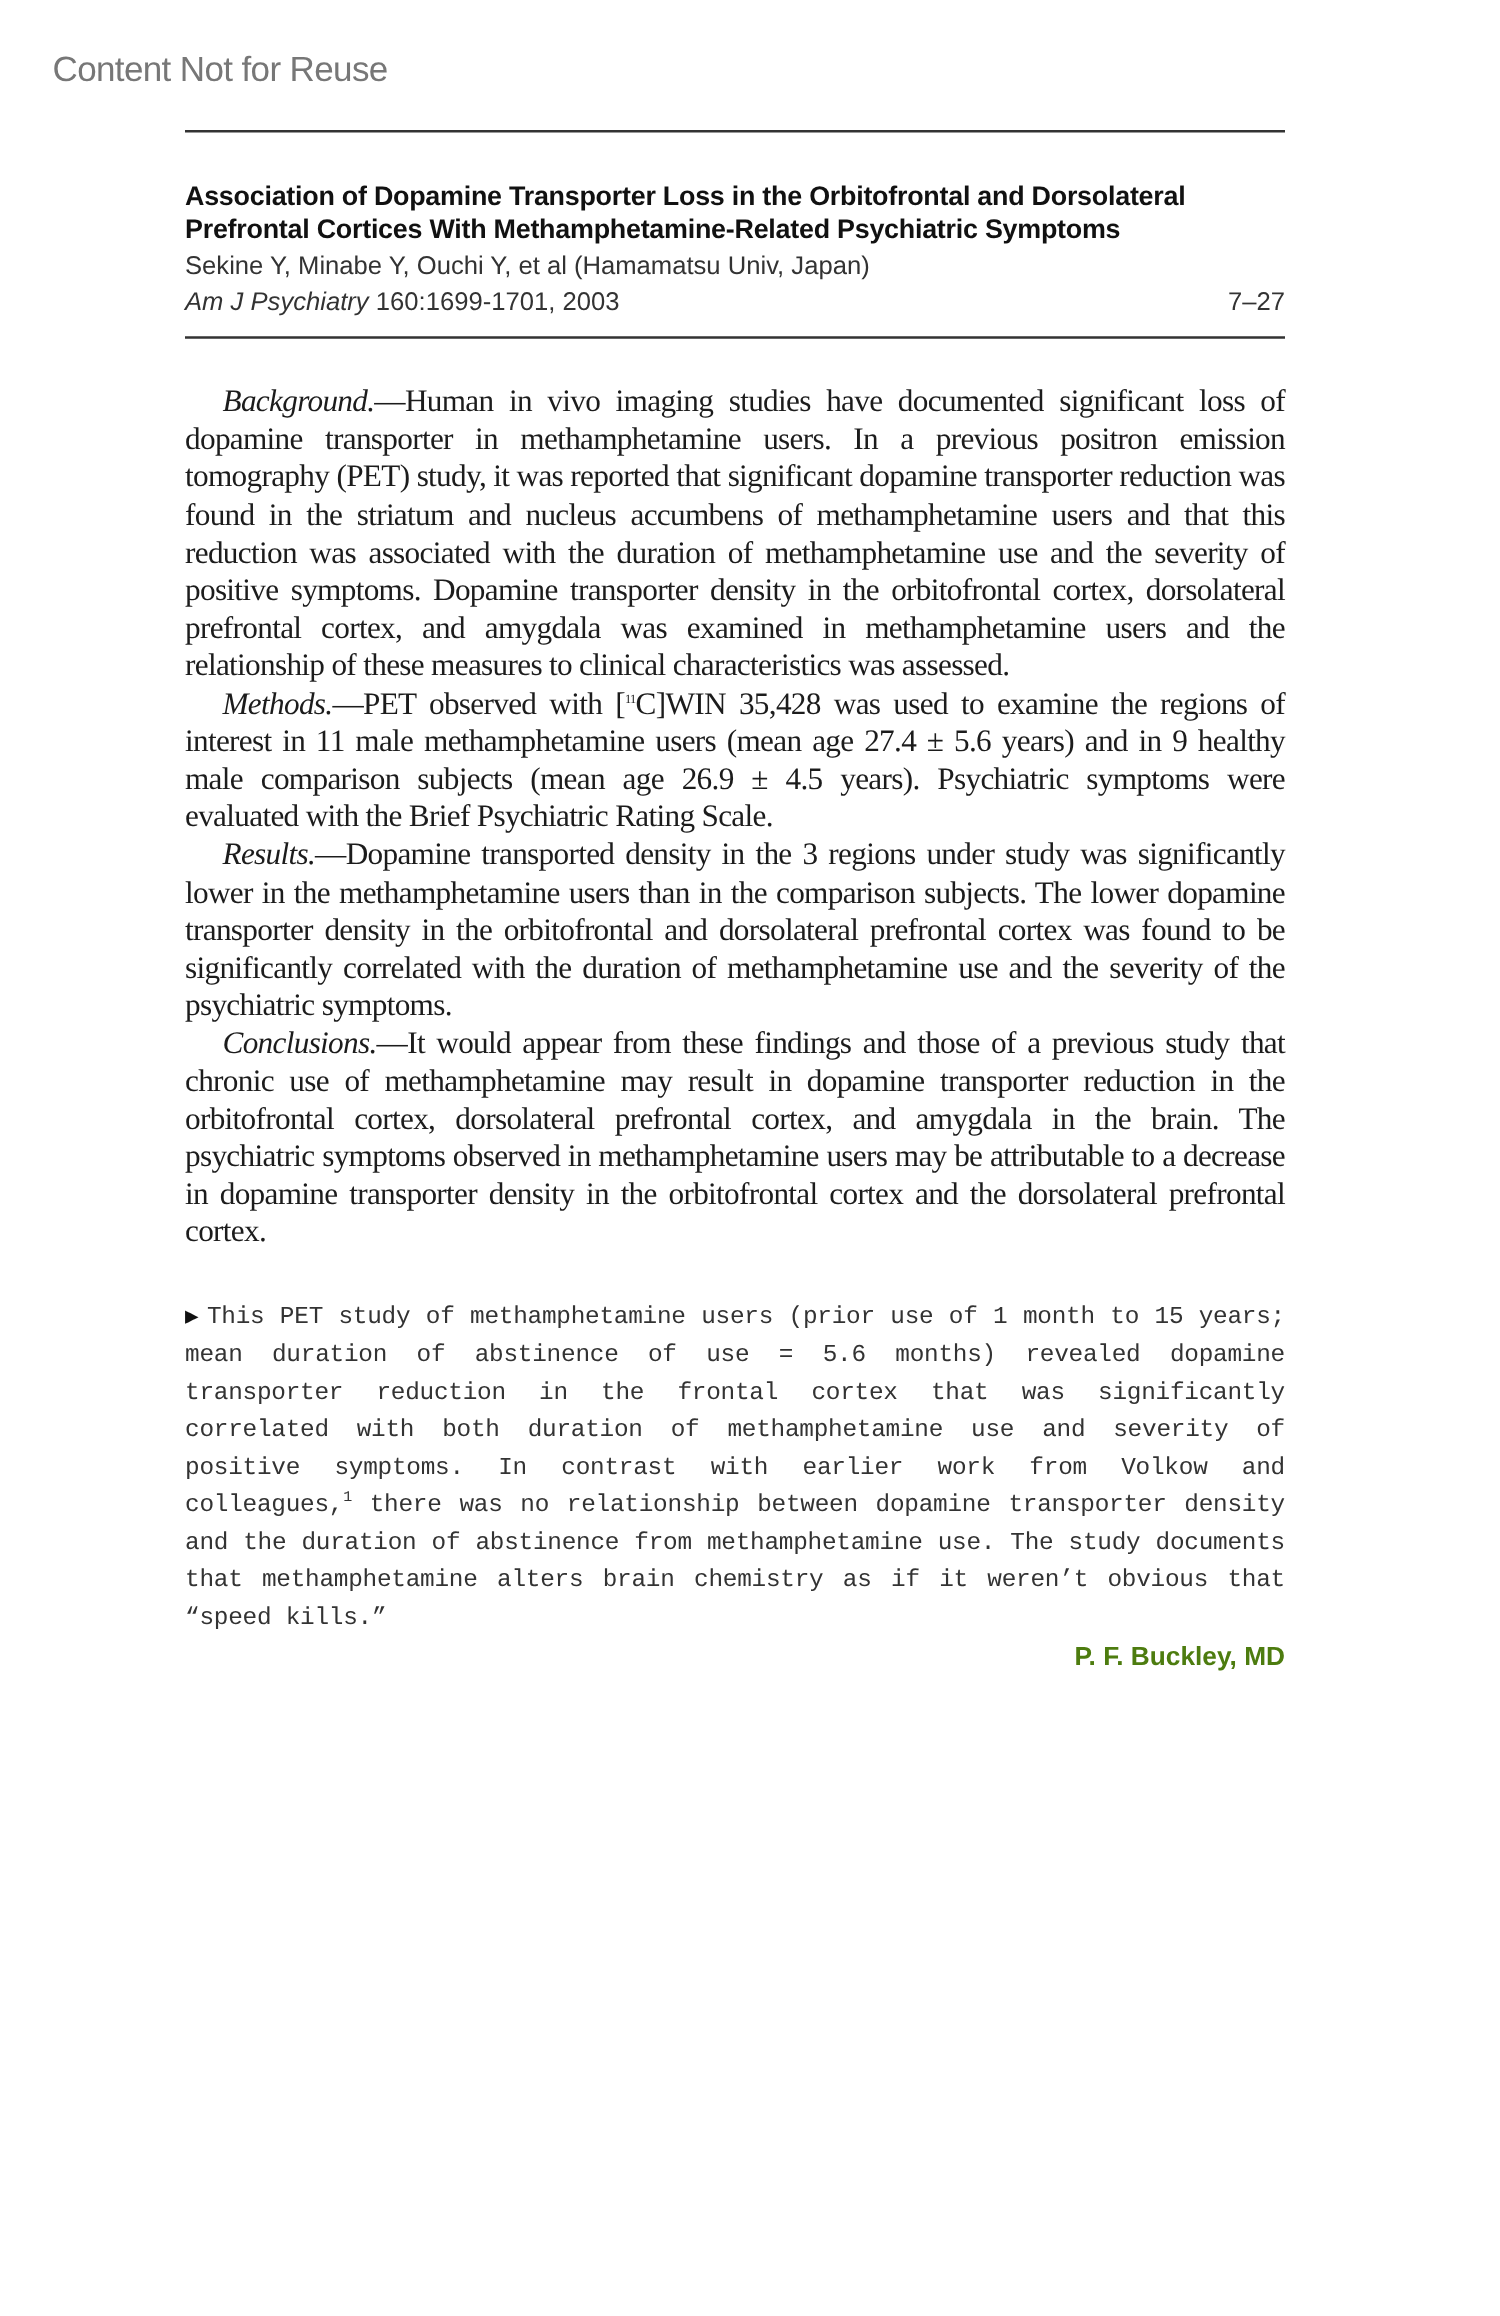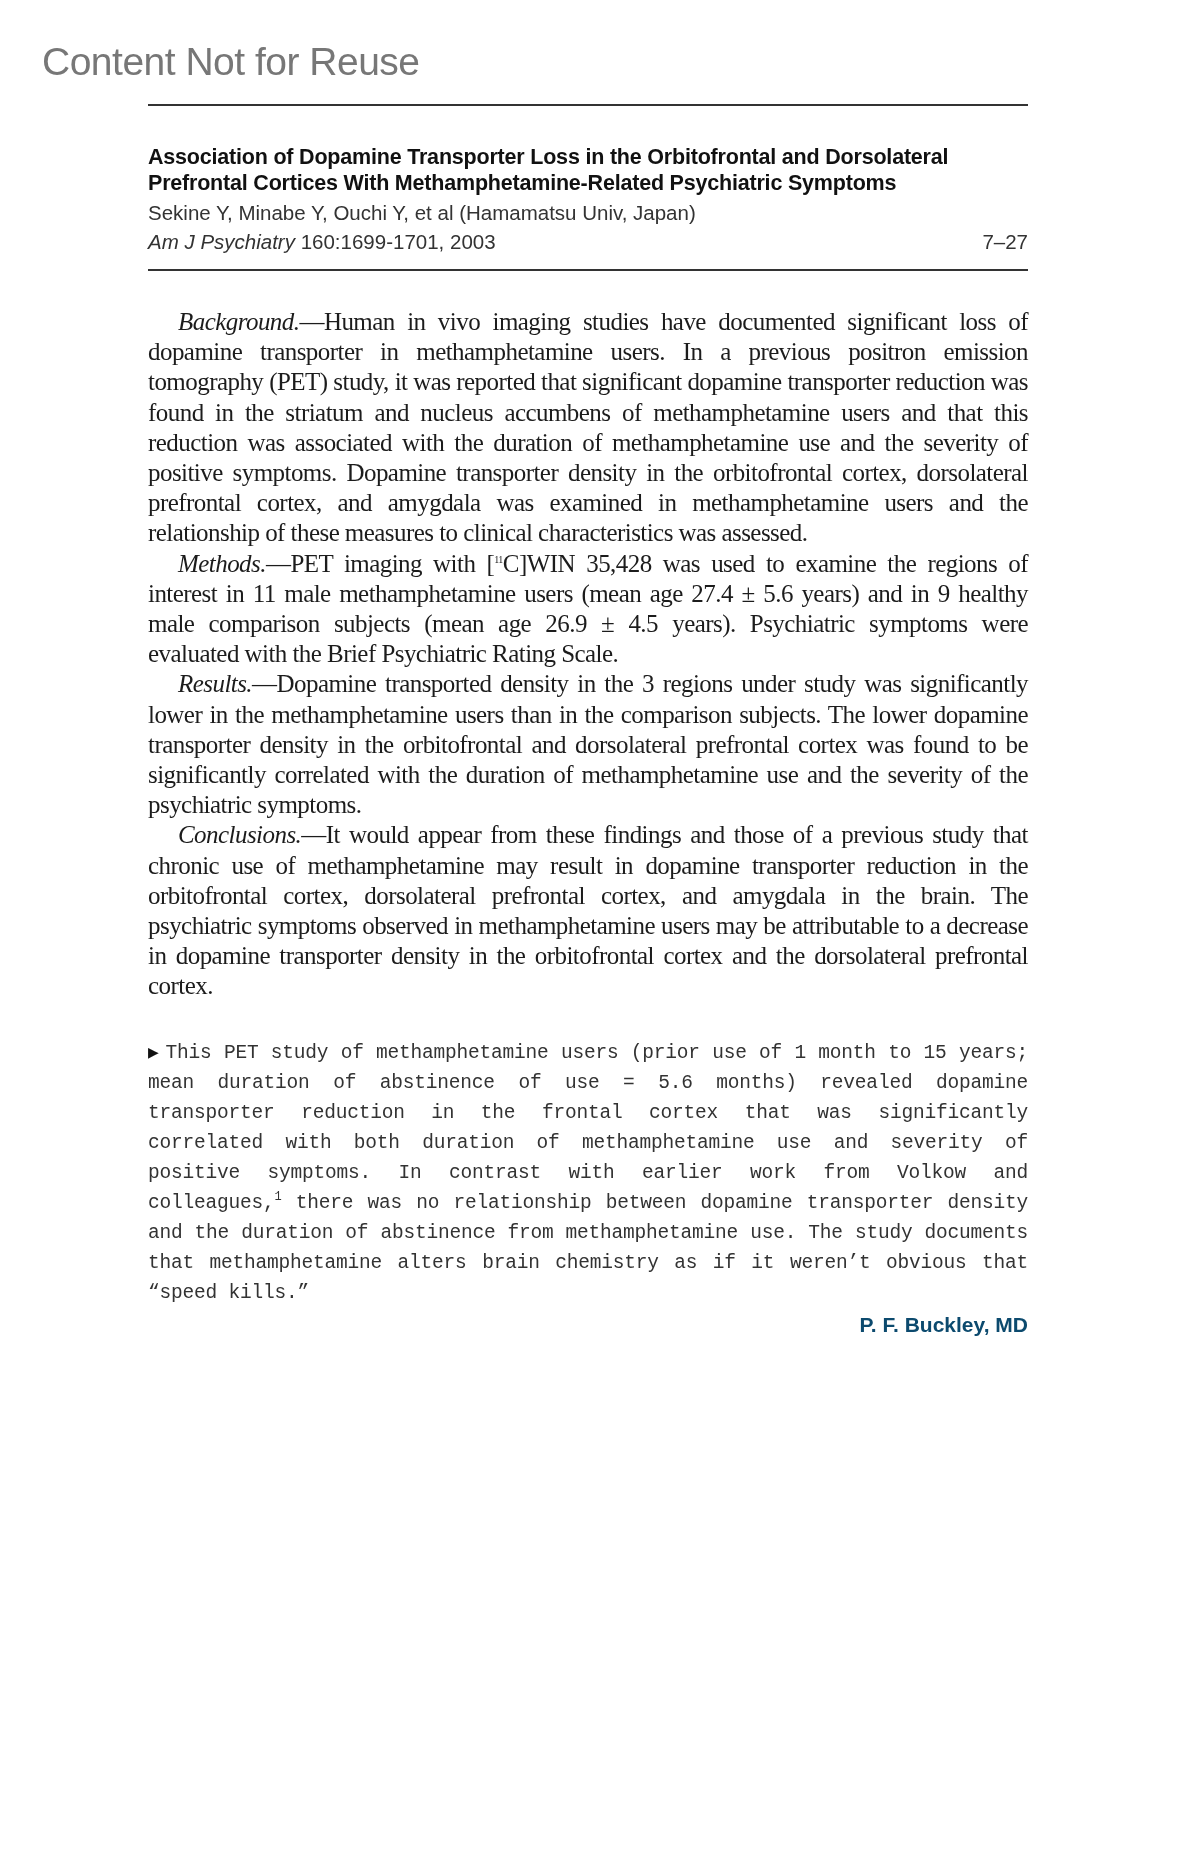--- a/index.html
+++ b/index.html
@@ -1,19 +1,19 @@
 <!DOCTYPE html>
 <html><head>
 <meta charset="utf-8">
 <style>
   html, body { margin: 0; padding: 0; background: #ffffff; }
   body { width: 1200px; height: 1853px; position: relative; overflow: hidden; color: #1a1a1a; }
   .watermark {
     position: absolute; left: 42px; top: 40px;
-    font-family: "Liberation Sans", sans-serif; font-size: 39px; color: #777777;
+    font-family: "Liberation Sans", sans-serif; font-size: 28px; color: #777777;
     letter-spacing: -0.5px;
   }
   .page { position: absolute; left: 148px; top: 98px; width: 880px; }
   .running-head {
     text-align: right; height: 40px; line-height: 40px;
     font-family: "Liberation Serif", serif; font-style: italic; font-size: 25px; color: #222;
   }
   .running-head .sep { color: #888; font-style: normal; margin: 0 8px; font-weight: 300; }
   .running-head .pageno { font-family: "Liberation Sans", sans-serif; font-style: normal; font-weight: bold; font-size: 23px; color: #111; }
   .rule { height: 2px; background: #333; margin: 6px 0 0 0; }
@@ -26,21 +26,21 @@
   .authors { font-size: 20.5px; line-height: 28px; color: #333; margin-top: 3px; }
   .citation { font-size: 20.5px; line-height: 30px; color: #333; display: flex; justify-content: space-between; text-align: right; }
   .citation .journal { font-style: italic; }
   .abstract { margin-top: 36px; font-family: "Liberation Serif", serif; font-size: 25px; line-height: 30.2px; color: #1c1c1c; letter-spacing: -0.55px; }
   .abstract p { margin: 0; text-indent: 30px; text-align: justify; }
   .abstract .label { font-style: italic; }
   .abstract sup { font-size: 10px; vertical-align: 9px; line-height: 0; }
   .commentary { margin-top: 36px; font-family: Liberation Mono, monospace; font-size: 19.5px; line-height: 30px; color: #333; letter-spacing: -0.2px; text-align: justify; }
   .commentary .tri { font-size: 18px; color: #111; margin-right: 6px; }
   .commentary sup { font-size: 12px; vertical-align: 8px; line-height: 0; }
-  .signature { text-align: right; font-family: "Liberation Sans", sans-serif; font-weight: bold; font-size: 21px; line-height: 30px; color: #0c4a6e; margin-top: 2px; }
+  .signature { text-align: right; font-family: "Liberation Sans", sans-serif; font-weight: bold; font-size: 21px; line-height: 30px; color: #4d7c0f; margin-top: 2px; }
 </style>
 </head>
 <body>
 
 <div class="watermark">Content Not for Reuse</div>
 
 <div class="page">
   <div class="rule"></div>
 
   <div class="head-block">
@@ -48,21 +48,21 @@
     <div class="authors">Sekine Y, Minabe Y, Ouchi Y, et al (Hamamatsu Univ, Japan)</div>
     <div class="citation">
       <span><span class="journal">Am J Psychiatry</span><span> 160:1699-1701, 2003</span></span>
       <span>7–27</span>
     </div>
     <div class="rule bottom"></div>
   </div>
 
   <div class="abstract">
     <p><span class="label">Background.</span><span>—Human in vivo imaging studies have documented significant loss of dopamine transporter in methamphetamine users. In a previous positron emission tomography (PET) study, it was reported that significant dopamine transporter reduction was found in the striatum and nucleus accumbens of methamphetamine users and that this reduction was associated with the duration of methamphetamine use and the severity of positive symptoms. Dopamine transporter density in the orbitofrontal cortex, dorsolateral prefrontal cortex, and amygdala was examined in methamphetamine users and the relationship of these measures to clinical characteristics was assessed.</span></p>
-    <p><span class="label">Methods.</span><span>—PET imaging with [</span><sup>11</sup><span>C]WIN 35,428 was used to examine the regions of interest in 11 male methamphetamine users (mean age 27.4 ± 5.6 years) and in 9 healthy male comparison subjects (mean age 26.9 ± 4.5 years). Psychiatric symptoms were evaluated with the Brief Psychiatric Rating Scale.</span></p>
+    <p><span class="label">Methods.</span><span>—PET observed with [</span><sup>11</sup><span>C]WIN 35,428 was used to examine the regions of interest in 11 male methamphetamine users (mean age 27.4 ± 5.6 years) and in 9 healthy male comparison subjects (mean age 26.9 ± 4.5 years). Psychiatric symptoms were evaluated with the Brief Psychiatric Rating Scale.</span></p>
     <p><span class="label">Results.</span><span>—Dopamine transported density in the 3 regions under study was significantly lower in the methamphetamine users than in the comparison subjects. The lower dopamine transporter density in the orbitofrontal and dorsolateral prefrontal cortex was found to be significantly correlated with the duration of methamphetamine use and the severity of the psychiatric symptoms.</span></p>
     <p><span class="label">Conclusions.</span><span>—It would appear from these findings and those of a previous study that chronic use of methamphetamine may result in dopamine transporter reduction in the orbitofrontal cortex, dorsolateral prefrontal cortex, and amygdala in the brain. The psychiatric symptoms observed in methamphetamine users may be attributable to a decrease in dopamine transporter density in the orbitofrontal cortex and the dorsolateral prefrontal cortex.</span></p>
   </div>
 
   <div class="commentary">
     <span class="tri">▶</span><span>This PET study of methamphetamine users (prior use of 1 month to 15 years; mean duration of abstinence of use = 5.6 months) revealed dopamine transporter reduction in the frontal cortex that was significantly correlated with both duration of methamphetamine use and severity of positive symptoms. In contrast with earlier work from Volkow and colleagues,</span><sup>1</sup><span> there was no relationship between dopamine transporter density and the duration of abstinence from methamphetamine use. The study documents that methamphetamine alters brain chemistry as if it weren’t obvious that “speed kills.”</span>
   </div>
   <div class="signature">P. F. Buckley, MD</div>
 </div>
 

